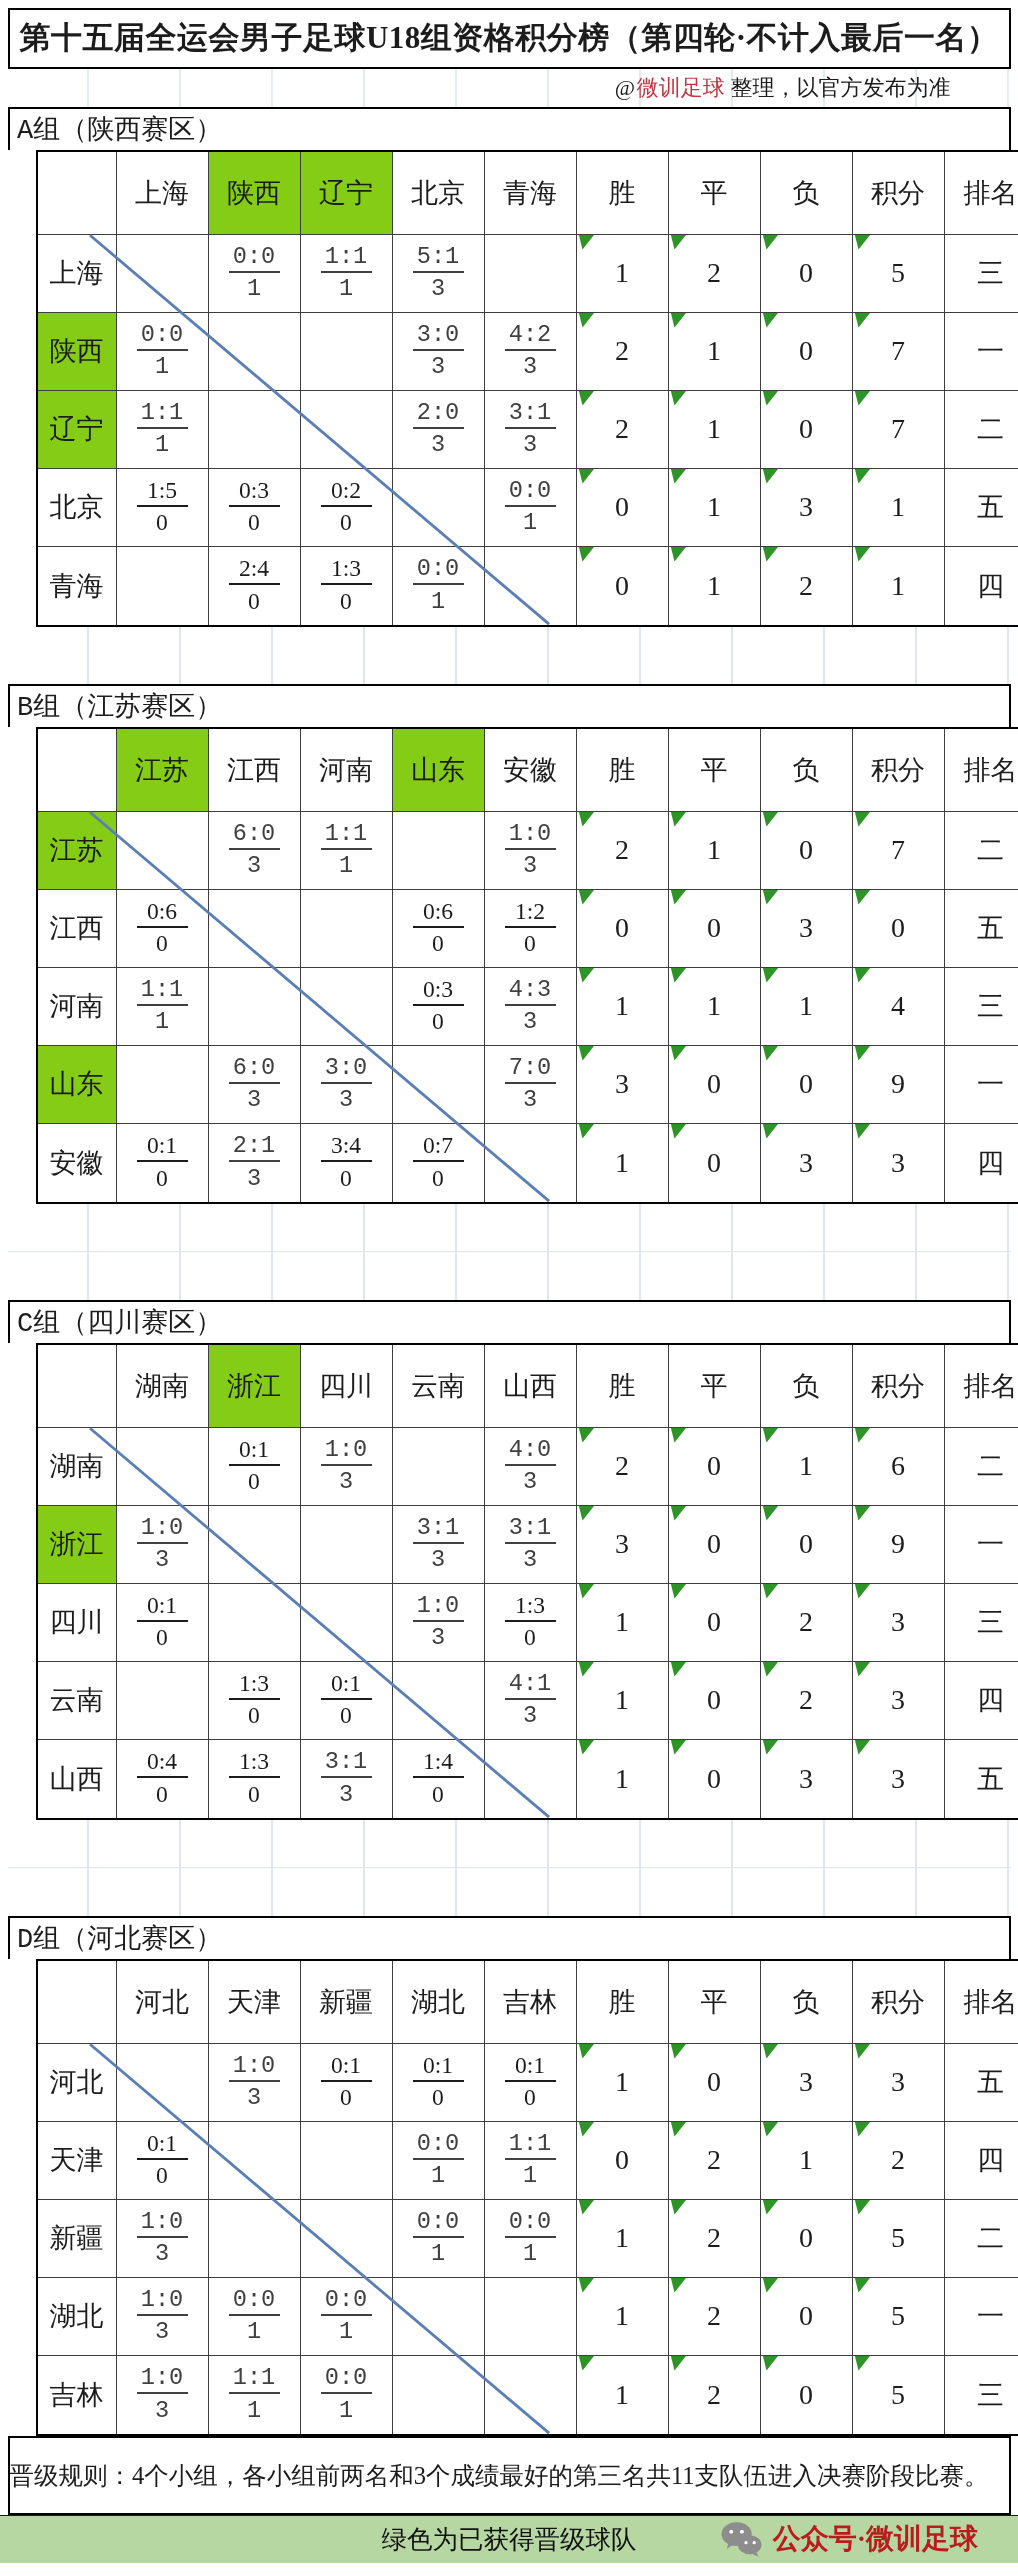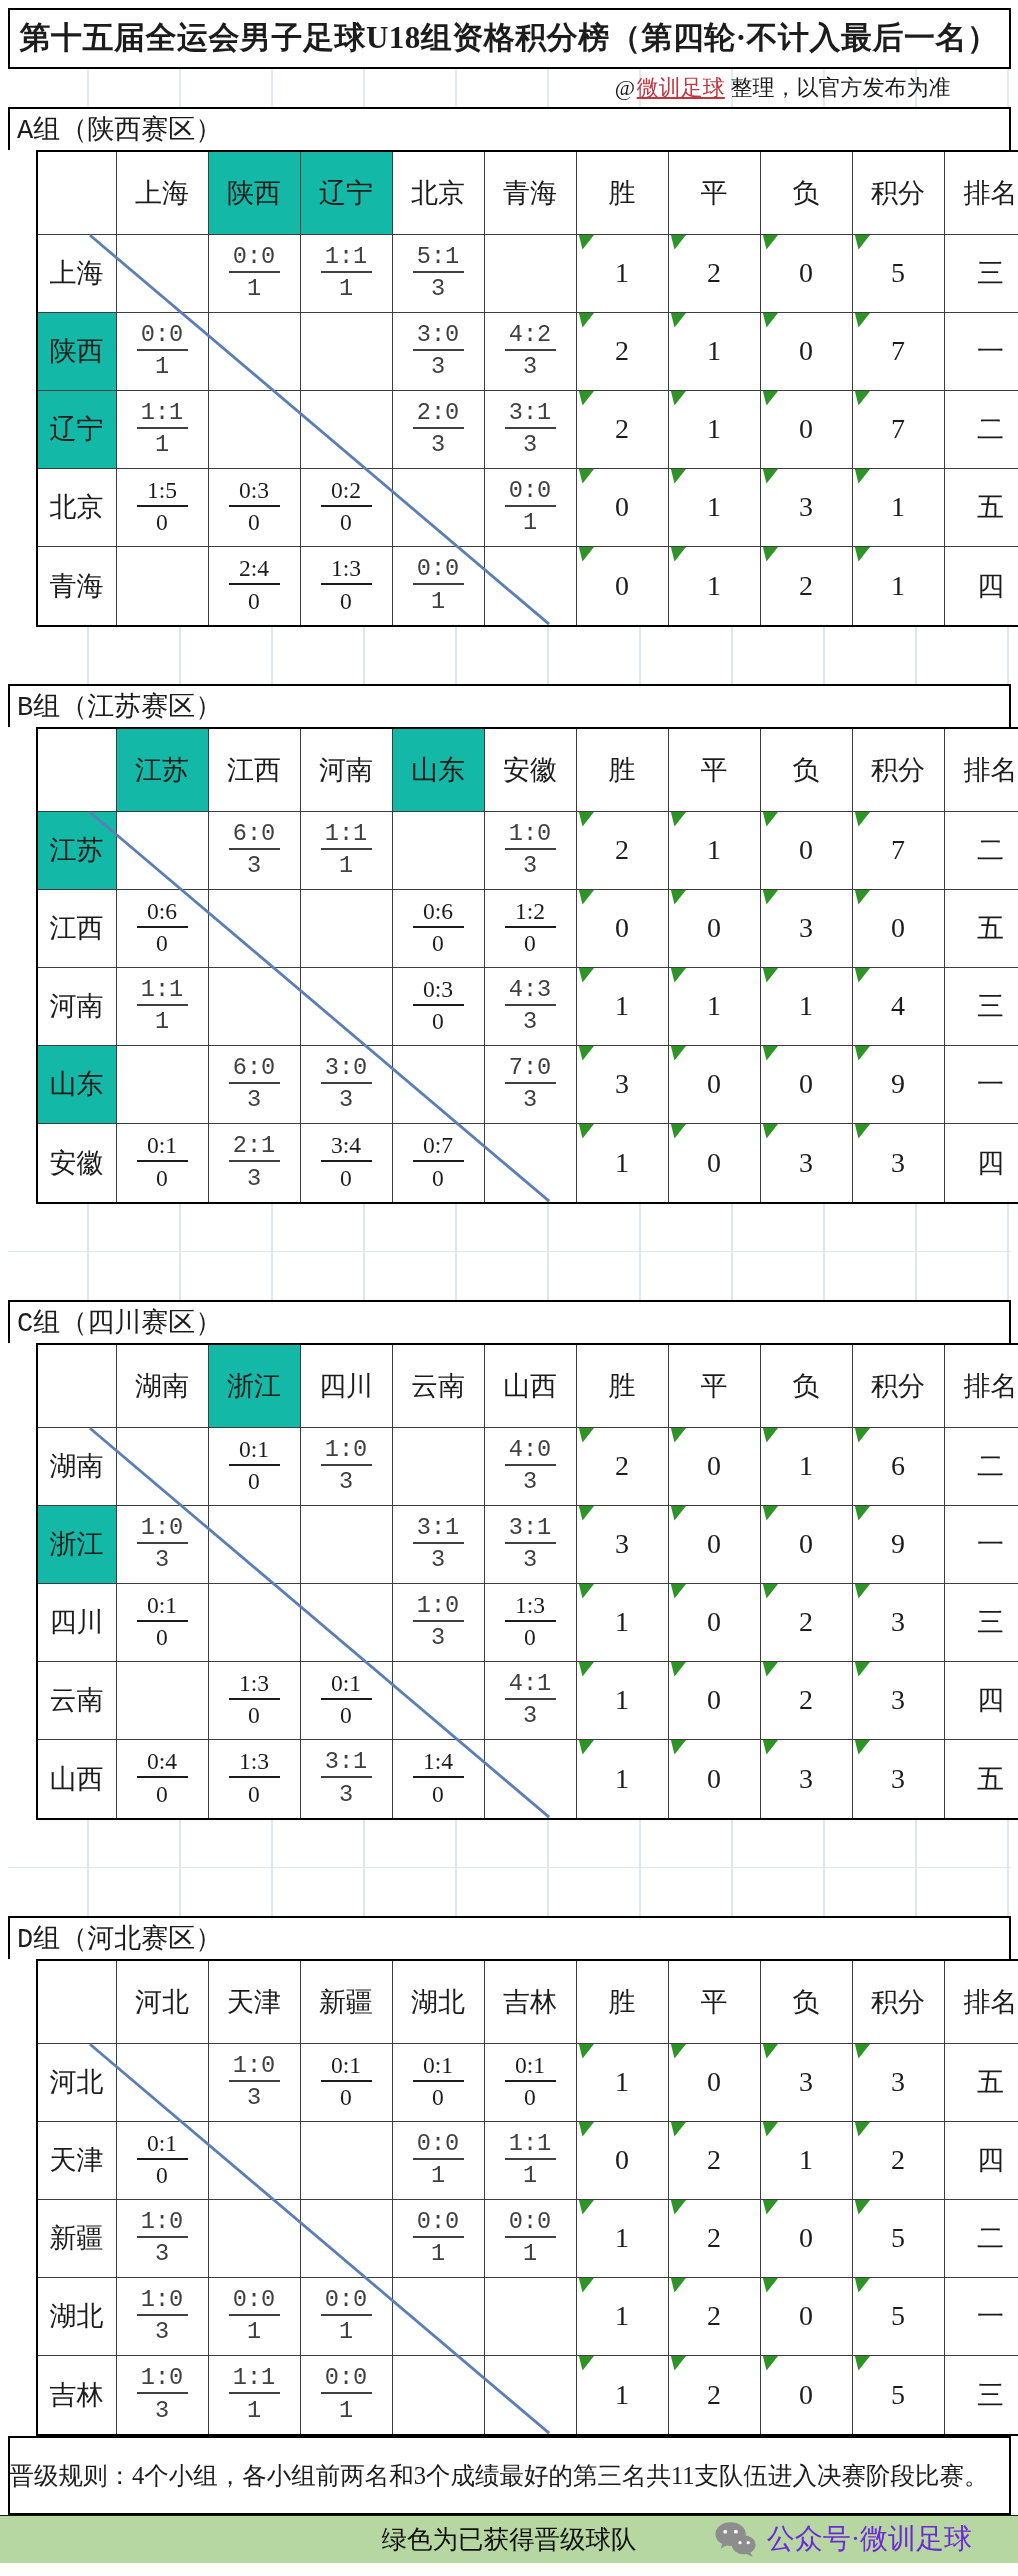--- a/index.html
+++ b/index.html
@@ -17,42 +17,42 @@
     font-size:31px; font-weight:bold; letter-spacing:0.5px; white-space:nowrap;
   }
 
   
   .credit-row {
     height:38px; display:flex; align-items:center; justify-content:flex-end;
     padding-right:60px; font-size:22px;
     background-image:repeating-linear-gradient(90deg,#e2eaf3 0 1.9px,transparent 1.9px 92px);
     background-position:79px 0;
   }
-  .credit-row .brand { color:#c03540; margin:0 5.7px 0 1.9px;text-decoration:underline; }
+  .credit-row .brand { color:#c03540; margin:0 5.7px 0 1.9px; }
 
   
   .grp-label {
     height:43px; border:2.8px solid #000; border-bottom:none; background:#fff;
     display:flex; align-items:center; padding-left:7.5px; font-size:27px; white-space:nowrap;font-family:Liberation Mono, monospace;
   }
   .tblwrap { position:relative; width:1003px;padding-left:28px; }
   table.standings {
     width:1003px; table-layout:fixed; border:2.8px solid #000;
     border-collapse:separate; border-spacing:0; background:#fff;
   }
   col.c0 { width:79px; } col.c { width:92px; }
   .standings th, .standings td {
     border-right:1.9px solid #3d3d3d; border-bottom:1.9px solid #3d3d3d;
     padding:0; text-align:center; vertical-align:middle; position:relative; font-weight:normal;
   }
   .standings tr > *:last-child { border-right:none; }
   .standings tr:last-child > * { border-bottom:none; }
   .standings th { height:83px; font-size:27px; }
   .standings td { height:78px; }
-  .qal { background:#14b8a6; }
+  .qal { background:#84cc16; }
   .team-cell { font-size:27px; }
   .score-wrap { line-height:1.1; }
   .score { display:inline-block; min-width:51px; border-bottom:2.4px solid currentColor; font-size:23.6px; padding:0 1.9px 0.9px; }
   .pts { font-size:23.6px; margin-top:3.8px; }
   .red { color:#404040;font-family:Liberation Mono, monospace; } .blk { color:#1c1c1c; }
   .stat { font-size:28px; } .rank { font-size:27px; }
   .tri { position:absolute; top:0; left:0.9px; width:17px; height:15px;
          background:#2f9427; clip-path:polygon(8% 0,100% 0,30% 100%); }
   svg.diag { position:absolute; left:0; top:0; width:100%; height:100%; pointer-events:none; }
 
@@ -69,22 +69,22 @@
   .rules-row {
     height:79px; border:2.8px solid #000; display:flex; align-items:center;
     font-size:24.5px; white-space:nowrap;
   }
   .footer-bar {
     height:48px; background:#b7d7a2; border-top:1.9px solid #1a1a1a;
     display:flex; align-items:center; justify-content:center;
     font-size:25.5px; color:#111; position:relative;
   }
   .watermark {
-    position:absolute; right:46px; top:50%; transform:translateY(-50%);
-    display:flex; align-items:center; gap:9.4px; color:#6d28d9; font-size:28px;
+    position:absolute; right:40px; top:50%; transform:translateY(-50%);
+    display:flex; align-items:center; gap:9.4px; color:#b91c1c; font-size:28px;font-weight:bold;
   }
 </style>
 </head>
 <body>
 
 <div class="content">
   <div class="title-box">第十五届全运会男子足球U18组资格积分榜（第四轮·不计入最后一名）</div>
 
   <div class="credit-row">
     <span>@</span>

